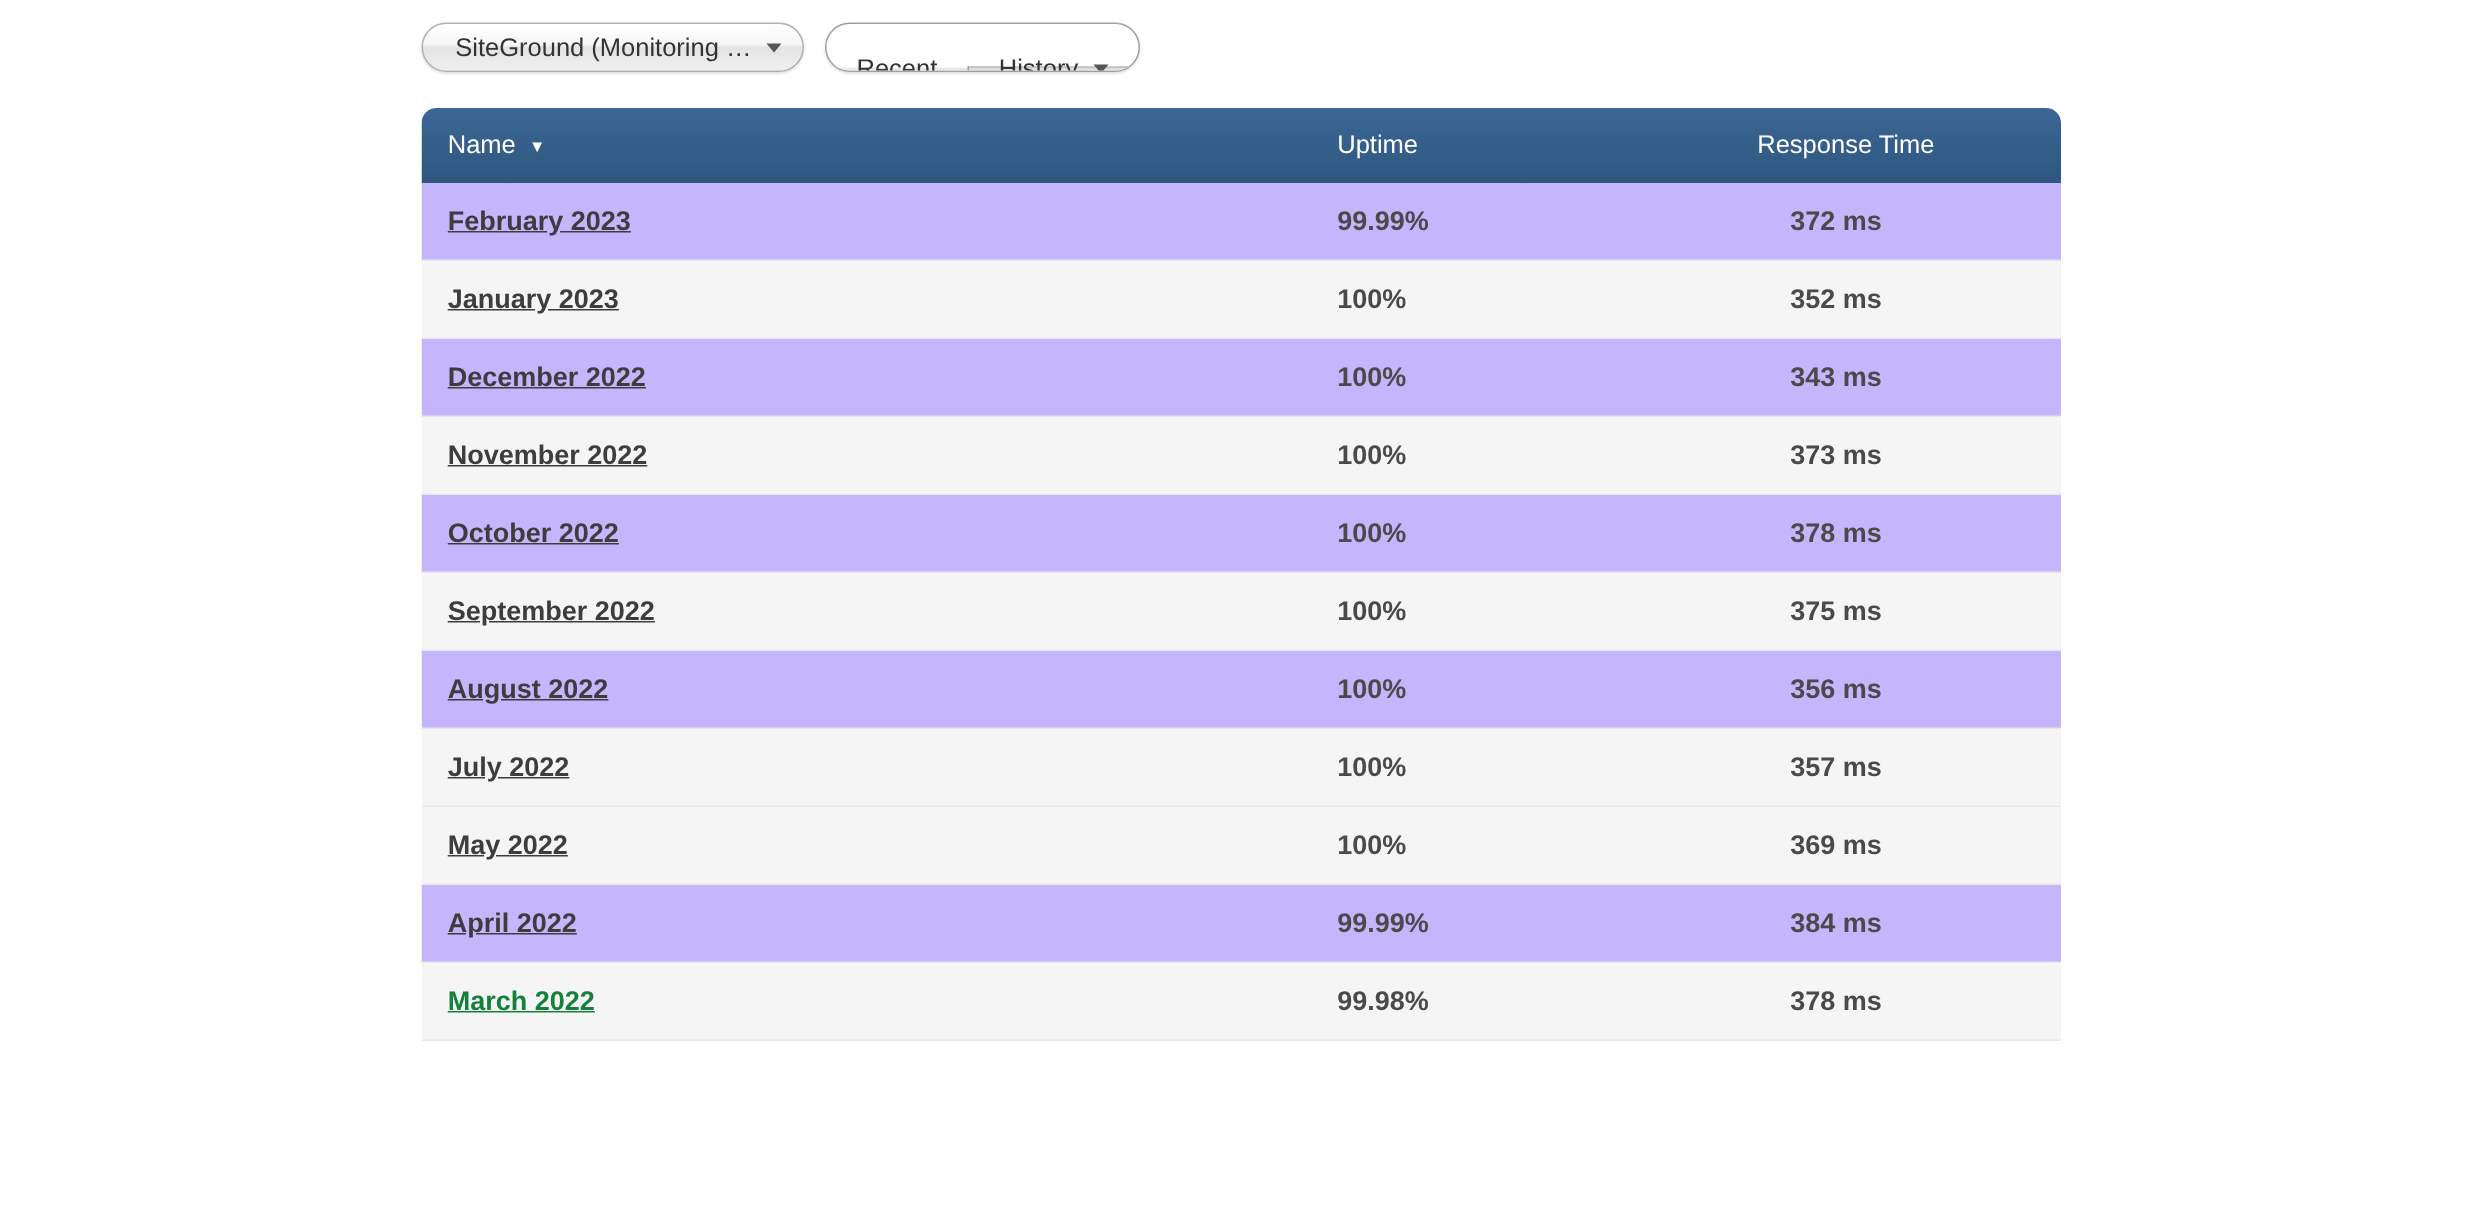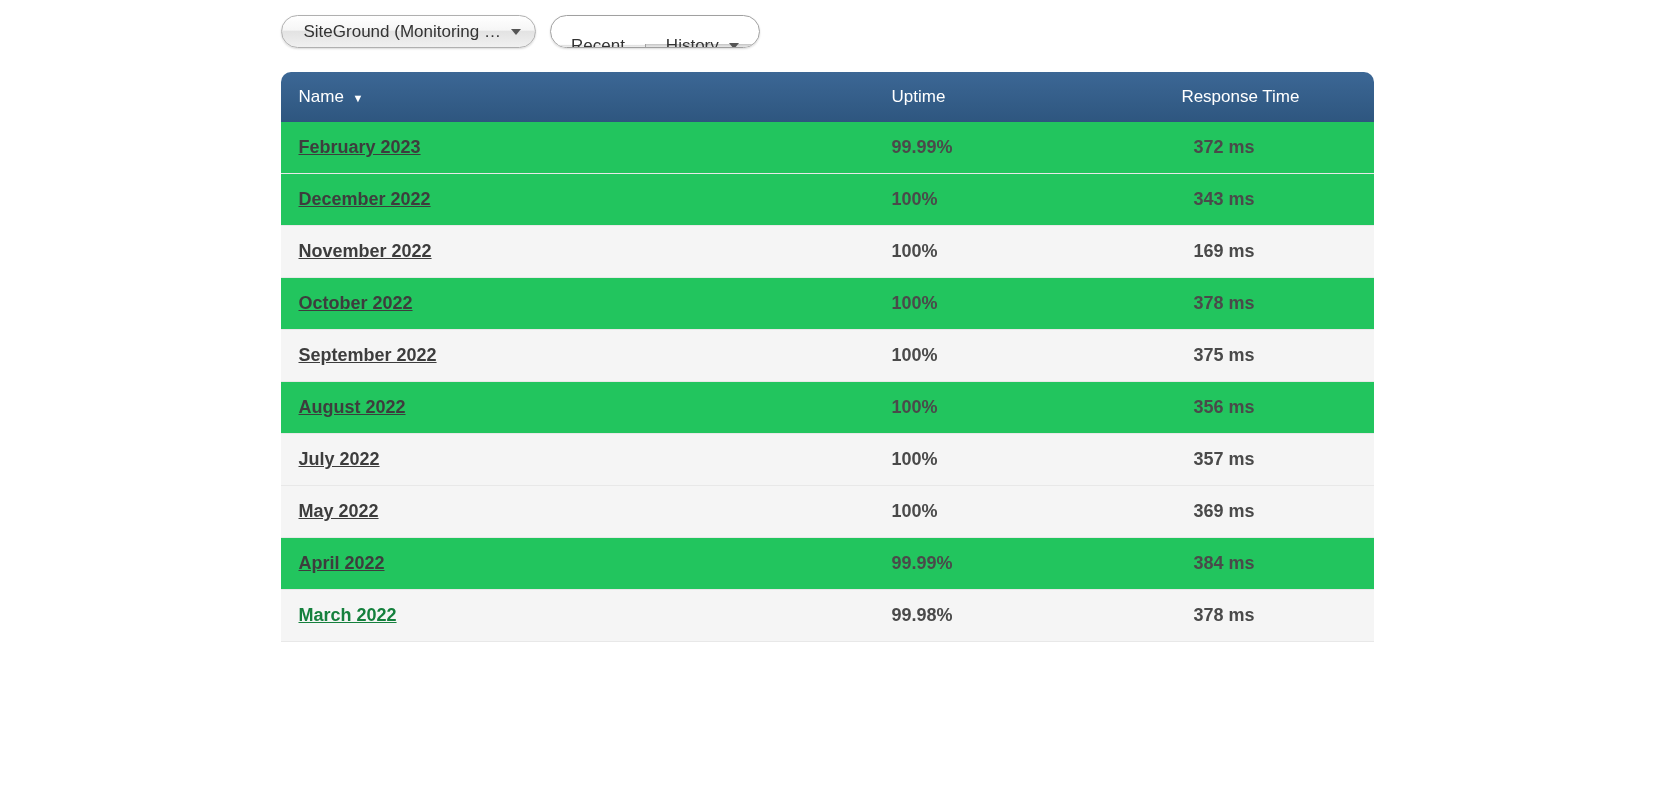--- a/index.html
+++ b/index.html
@@ -91,34 +91,33 @@
       padding: 15px 18px;
       font-size: 17px;
       font-weight: 400;
       text-align: left;
     }
     .th.uptime-col {
       width: 280px;
     }
     .th.resp-col {
       width: 220px;
-      text-align: right;
       padding-right: 74px;
     }
     .sort-ind {
       font-size: 11px;
       display: inline-block;
       margin-left: 4px;
       vertical-align: middle;
     }
     .tr {
       border-bottom: 1px solid #e8e8e8;
     }
     .tr.odd {
-      background: #22c55e;
+      background: #c4b5fd;
     }
     .tr.even {
       background: #f5f5f5;
     }
     .td {
       padding: 15px 18px;
       font-size: 18px;
       font-weight: 700;
       color: #4a4a4a;
     }
@@ -174,29 +173,34 @@
           <span>Response Time</span>
         </th>
       </tr>
     </thead>
     <tbody id="tbody">
         <tr class="tr odd">
           <td class="td name-cell"><a href="#">February 2023</a></td>
           <td class="td">99.99%</td>
           <td class="td resp-cell">372 ms</td>
         </tr>
+        <tr class="tr even">
+          <td class="td name-cell"><a href="#">January 2023</a></td>
+          <td class="td">100%</td>
+          <td class="td resp-cell">352 ms</td>
+        </tr>
         <tr class="tr odd">
           <td class="td name-cell"><a href="#">December 2022</a></td>
           <td class="td">100%</td>
           <td class="td resp-cell">343 ms</td>
         </tr>
         <tr class="tr even">
           <td class="td name-cell"><a href="#">November 2022</a></td>
           <td class="td">100%</td>
-          <td class="td resp-cell">169 ms</td>
+          <td class="td resp-cell">373 ms</td>
         </tr>
         <tr class="tr odd">
           <td class="td name-cell"><a href="#">October 2022</a></td>
           <td class="td">100%</td>
           <td class="td resp-cell">378 ms</td>
         </tr>
         <tr class="tr even">
           <td class="td name-cell"><a href="#">September 2022</a></td>
           <td class="td">100%</td>
           <td class="td resp-cell">375 ms</td>

